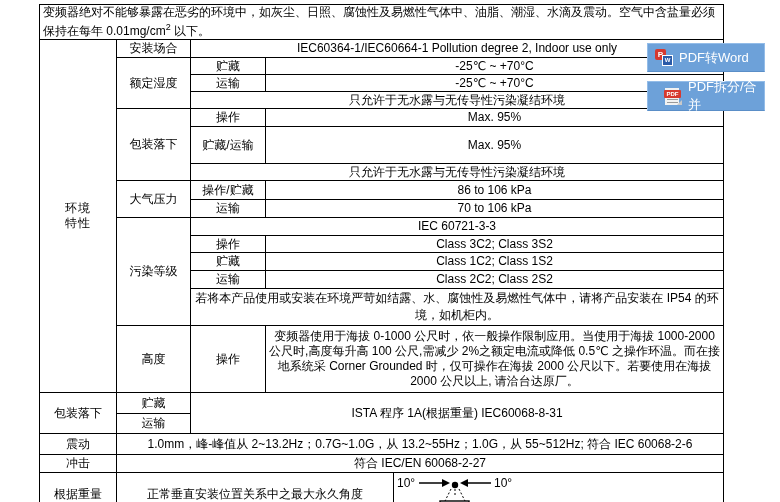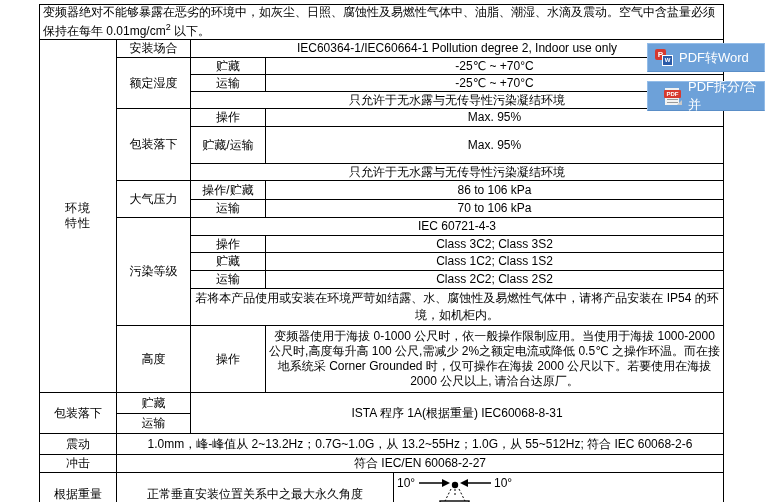--- a/index.html
+++ b/index.html
@@ -124,21 +124,21 @@
     <td class="c">操作/贮藏</td>
     <td colspan="2" class="l">86 to 106 kPa</td>
   </tr>
   <tr style="height:18px">
     <td class="c">运输</td>
     <td colspan="2" class="l">70 to 106 kPa</td>
   </tr>
 
   <tr style="height:18px">
     <td rowspan="5" class="c">污染等级</td>
-    <td colspan="3" class="l">IEC 60721-4-3</td>
+    <td colspan="3" class="l">IEC 60721-3-3</td>
   </tr>
   <tr style="height:17px">
     <td class="c">操作</td>
     <td colspan="2" class="l">Class 3C2; Class 3S2</td>
   </tr>
   <tr style="height:18px">
     <td class="c">贮藏</td>
     <td colspan="2" class="l">Class 1C2; Class 1S2</td>
   </tr>
   <tr style="height:18px">

